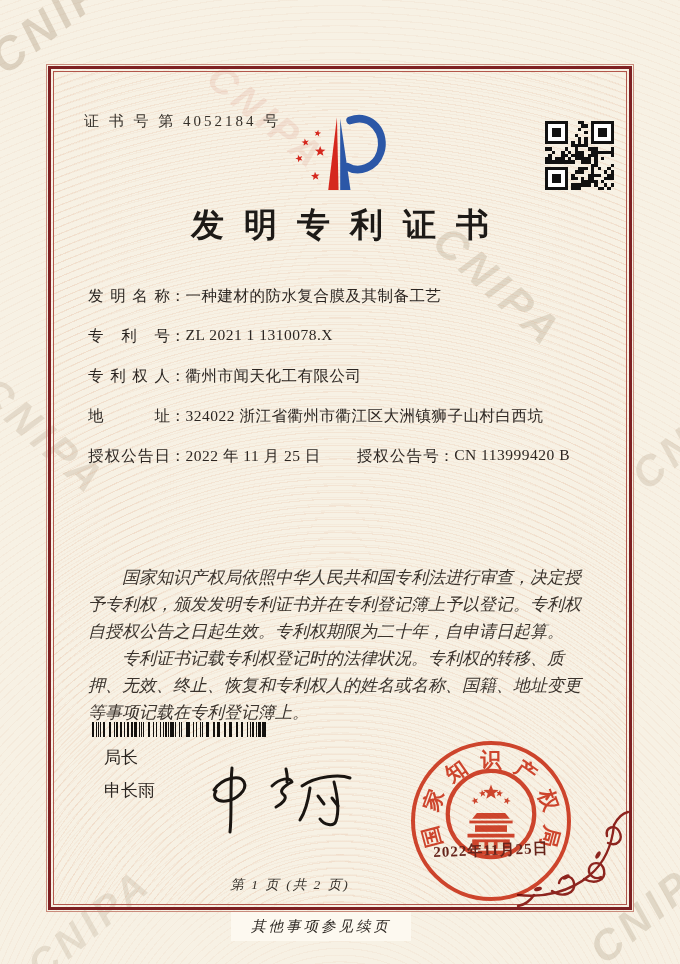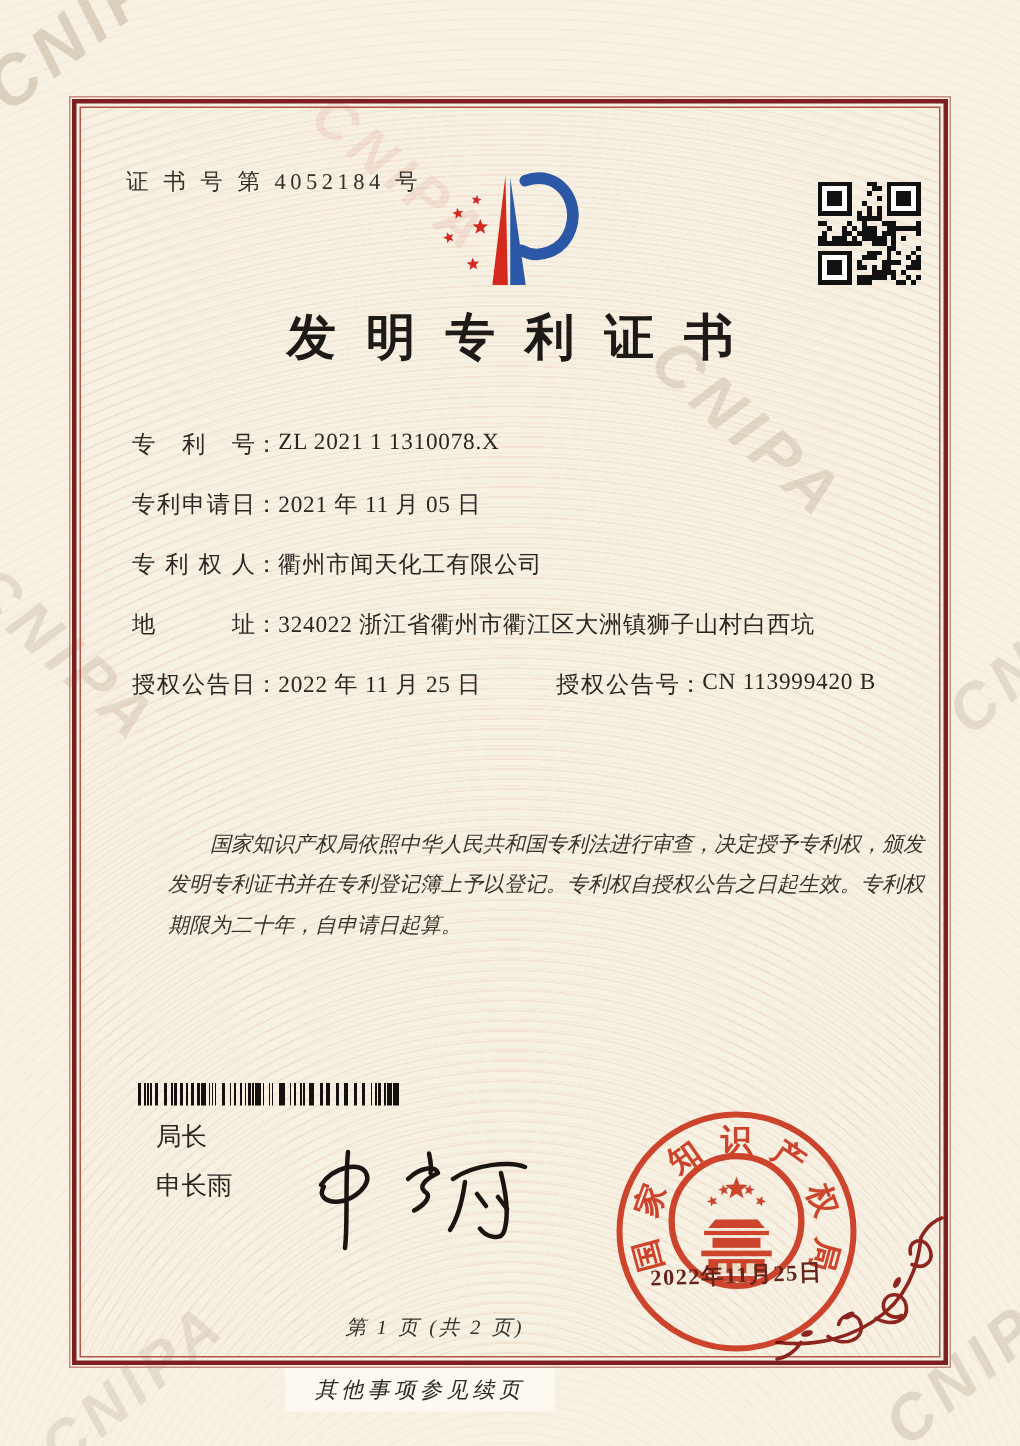--- a/index.html
+++ b/index.html
@@ -24,35 +24,35 @@
   .title{position:absolute;left:0;top:203px;width:680px;text-align:center;font-size:33px;font-weight:bold;color:#1d1a17;letter-spacing:20px;text-indent:20px;}
   .logo{position:absolute;left:287px;top:102px;width:116px;height:100px;}
   .qr{position:absolute;left:545px;top:121px;width:69px;height:69px;}
   
   .fields{position:absolute;left:88px;top:286px;width:506px;}
   .frow{height:40px;font-size:15.5px;color:#2c2622;white-space:nowrap;}
   .flabel{display:inline-block;width:82px;text-align:justify;text-align-last:justify;vertical-align:top;}
   .fcolon{display:inline-block;vertical-align:top;}
   .fvalue{display:inline-block;vertical-align:top;letter-spacing:0.5px;}
   .fpair{display:inline-block;}
-  .fpair.second{margin-left:46px;}
-  .paras{position:absolute;left:88px;top:550px;width:508px;font-size:14px;line-height:27px;color:#3a332d;font-style:italic;margin-left:24px;}
+  .fpair.second{margin-left:32px;}
+  .paras{position:absolute;left:88px;top:564px;width:508px;font-size:17px;line-height:27px;color:#3a332d;font-style:italic;}
   .paras p{margin:0;text-indent:2em;}
   .barcode{position:absolute;left:92px;top:722px;width:178px;height:15px;}
   .director{position:absolute;left:104px;top:741px;font-size:17px;color:#2c2622;line-height:33px;}
   .signature{position:absolute;left:202px;top:760px;width:150px;height:78px;}
   
   .seal{position:absolute;left:411px;top:741px;width:160px;height:160px;opacity:0.93;mix-blend-mode:multiply;}
   .seal-ring{position:absolute;left:0;top:0;width:160px;height:160px;border:4px solid #d23b22;border-radius:50%;box-sizing:border-box;}
   .seal-char{position:absolute;left:50%;top:50%;transform:translate(-50%,-50%) rotate(var(--a)) translateY(-61px);font-size:21px;font-weight:bold;color:#d23b22;}
   .seal-emblem{position:absolute;left:33px;top:26px;width:94px;height:94px;}
   .seal-date{position:absolute;left:0;top:100px;width:160px;text-align:center;font-size:15px;font-weight:bold;color:#5e150c;letter-spacing:1px;transform:rotate(-2deg);}
   .flourish{position:absolute;left:514px;top:799px;width:116px;height:110px;}
   .pagenum{position:absolute;left:0;top:876px;width:580px;text-align:center;font-size:13.5px;font-style:italic;color:#35302a;letter-spacing:2px;}
-  .contnote{position:absolute;left:0;top:912px;width:560px;text-align:center;}
+  .contnote{position:absolute;left:0;top:912px;width:560px;text-align:center;padding-left:41px;}
   .contnote span{display:inline-block;background:#fdf9f0;padding:5px 20px;font-size:14.5px;font-style:italic;letter-spacing:3px;color:#2e2924;}
 </style>
 </head>
 <body>
 
 <div class="page">
 
   <div class="wm" style="left:-22px;top:-14px;font-size:46px;color:rgba(168,150,124,0.35);transform:rotate(-38deg);">CNIPA</div>
   <div class="wm" style="left:196px;top:96px;font-size:38px;color:rgba(213,128,112,0.16);transform:rotate(40deg);">CNIPA</div>
   <div class="wm" style="left:420px;top:262px;font-size:43px;color:rgba(172,156,128,0.30);transform:rotate(42deg);">CNIPA</div>
@@ -219,43 +219,44 @@
         <rect x="0" y="14" width="7" height="7" fill="#111"></rect>
         <rect x="1" y="15" width="5" height="5" fill="#fff"></rect>
         <rect x="2" y="16" width="3" height="3" fill="#111"></rect>
       </g>
   </svg>
 
   <div class="title">发明专利证书</div>
 
   <div class="fields">
     <div class="frow">
+      <span class="flabel">发明名称</span><span class="fcolon">：</span><span class="fvalue">一种建材的防水复合膜及其制备工艺</span>
+    </div>
+    <div class="frow">
       <span class="flabel">专利号</span><span class="fcolon">：</span><span class="fvalue">ZL 2021 1 1310078.X</span>
-    </div>
-    <div class="frow">
-      <span class="flabel">专利申请日</span><span class="fcolon">：</span><span class="fvalue">2021 年 11 月 05 日</span>
     </div>
     <div class="frow">
       <span class="flabel">专利权人</span><span class="fcolon">：</span><span class="fvalue">衢州市闻天化工有限公司</span>
     </div>
     <div class="frow">
       <span class="flabel">地址</span><span class="fcolon">：</span><span class="fvalue">324022 浙江省衢州市衢江区大洲镇狮子山村白西坑</span>
     </div>
     <div class="frow">
       <span class="fpair">
         <span class="flabel">授权公告日</span><span class="fcolon">：</span><span class="fvalue">2022 年 11 月 25 日</span>
       </span>
       <span class="fpair second">
         <span class="flabel">授权公告号</span><span class="fcolon">：</span><span class="fvalue">CN 113999420 B</span>
       </span>
     </div>
   </div>
 
   <div class="paras">
     <p>国家知识产权局依照中华人民共和国专利法进行审查，决定授予专利权，颁发发明专利证书并在专利登记簿上予以登记。专利权自授权公告之日起生效。专利权期限为二十年，自申请日起算。</p>
+    <p>专利证书记载专利权登记时的法律状况。专利权的转移、质押、无效、终止、恢复和专利权人的姓名或名称、国籍、地址变更等事项记载在专利登记簿上。</p>
   </div>
 
   <svg class="barcode" viewBox="0 0 178 15" preserveAspectRatio="none" shape-rendering="crispEdges">
     <g id="barcode-bars">
         <rect x="0" y="0" width="2" height="15" fill="#14110e"></rect>
         <rect x="4" y="0" width="1" height="15" fill="#14110e"></rect>
         <rect x="6" y="0" width="1" height="15" fill="#14110e"></rect>
         <rect x="8" y="0" width="1" height="15" fill="#14110e"></rect>
         <rect x="11" y="0" width="2" height="15" fill="#14110e"></rect>
         <rect x="17" y="0" width="2" height="15" fill="#14110e"></rect>

